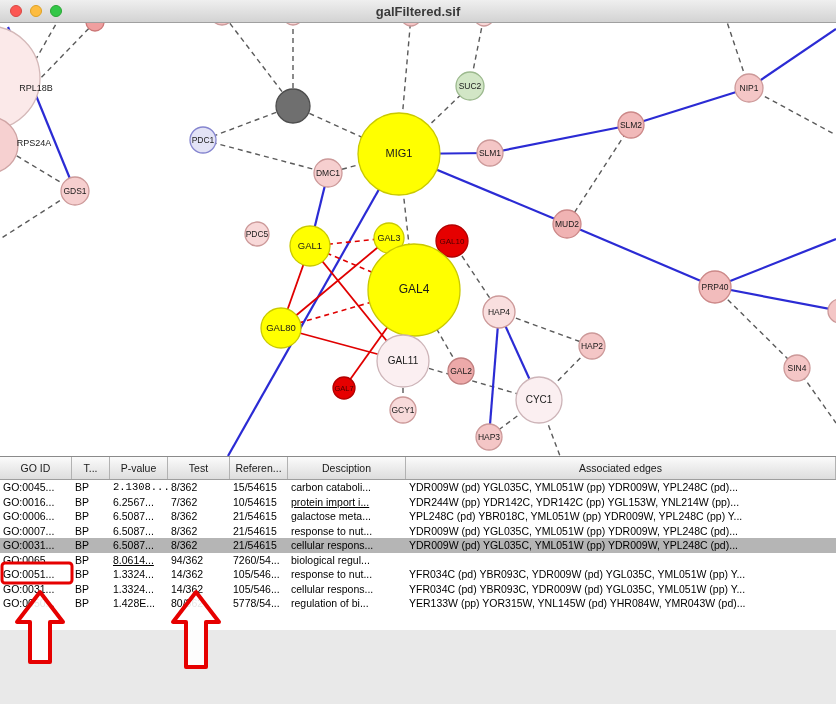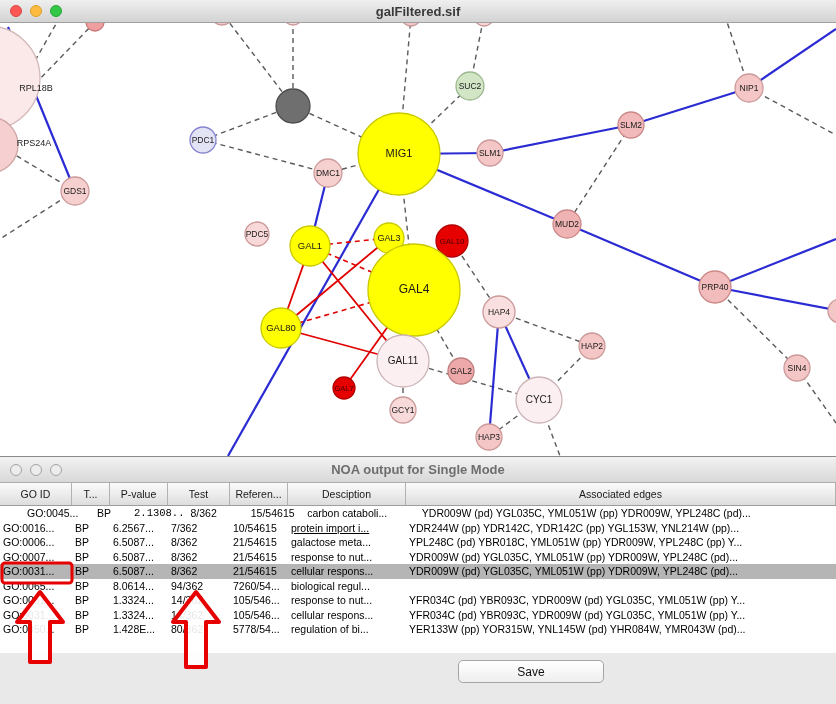--- a/index.html
+++ b/index.html
@@ -231,41 +231,33 @@
       <g>
         <circle cx="484" cy="-7" r="10" fill="#f8d8d8" stroke="#cc9999" stroke-width="1.3"></circle>
       </g>
       <g>
         <circle cx="840" cy="288" r="12" fill="#f4c6c6" stroke="#cc9999" stroke-width="1.3"></circle>
       </g>
     </svg>
 </div>
 
 <div class="window-bottom">
-  <div class="titlebar2">
-    <div class="traffic2">
-      <div class="light hollow"></div>
-      <div class="light hollow"></div>
-      <div class="light hollow"></div>
-    </div>
-    <span class="title-text dim">NOA output for Single Mode</span>
-  </div>
 
   <div class="table-header" id="table-header">
       <div class="hcell" style="width: 72px;">GO ID</div>
       <div class="hcell" style="width: 38px;">T...</div>
       <div class="hcell" style="width: 58px;">P-value</div>
       <div class="hcell" style="width: 62px;">Test</div>
       <div class="hcell" style="width: 58px;">Referen...</div>
       <div class="hcell" style="width: 118px;">Desciption</div>
       <div class="hcell" style="width: 430px;">Associated edges</div>
     </div>
   <div class="table-body" id="table-body">
       <div class="trow">
-        <div class="tcell" style="width: 72px; margin-left: 24px;">GO:0045...</div>
+        <div class="tcell" style="width: 72px;">GO:0045...</div>
         <div class="tcell" style="width: 38px;">BP</div>
         <div class="tcell" style="width: 58px; font-family: Liberation Mono, monospace;">2.1308...</div>
         <div class="tcell" style="width: 62px;">8/362</div>
         <div class="tcell" style="width: 58px;">15/54615</div>
         <div class="tcell" style="width: 118px;">carbon cataboli...</div>
         <div class="tcell" style="width: 430px;">YDR009W (pd) YGL035C, YML051W (pp) YDR009W, YPL248C (pd)...</div>
       </div>
       <div class="trow">
         <div class="tcell" style="width: 72px;">GO:0016...</div>
         <div class="tcell" style="width: 38px;">BP</div>
@@ -298,21 +290,21 @@
         <div class="tcell" style="width: 38px;">BP</div>
         <div class="tcell" style="width: 58px;">6.5087...</div>
         <div class="tcell" style="width: 62px;">8/362</div>
         <div class="tcell" style="width: 58px;">21/54615</div>
         <div class="tcell" style="width: 118px;">cellular respons...</div>
         <div class="tcell" style="width: 430px;">YDR009W (pd) YGL035C, YML051W (pp) YDR009W, YPL248C (pd)...</div>
       </div>
       <div class="trow">
         <div class="tcell" style="width: 72px;">GO:0065...</div>
         <div class="tcell" style="width: 38px;">BP</div>
-        <div class="tcell" style="width: 58px;">8.0614...</div>
+        <div class="tcell" style="width: 58px; text-decoration: underline;">8.0614...</div>
         <div class="tcell" style="width: 62px;">94/362</div>
         <div class="tcell" style="width: 58px;">7260/54...</div>
         <div class="tcell" style="width: 118px;">biological regul...</div>
       </div>
       <div class="trow">
         <div class="tcell" style="width: 72px;">GO:0051...</div>
         <div class="tcell" style="width: 38px;">BP</div>
         <div class="tcell" style="width: 58px;">1.3324...</div>
         <div class="tcell" style="width: 62px;">14/362</div>
         <div class="tcell" style="width: 58px;">105/546...</div>
@@ -333,21 +325,20 @@
         <div class="tcell" style="width: 38px;">BP</div>
         <div class="tcell" style="width: 58px;">1.428E...</div>
         <div class="tcell" style="width: 62px;">80/362</div>
         <div class="tcell" style="width: 58px;">5778/54...</div>
         <div class="tcell" style="width: 118px;">regulation of bi...</div>
         <div class="tcell" style="width: 430px;">YER133W (pp) YOR315W, YNL145W (pd) YHR084W, YMR043W (pd)...</div>
       </div>
     </div>
 
   <div class="footer">
-    <div class="btn save">Save</div>
   </div>
 </div>
 
 <svg id="overlay" viewBox="0 0 836 704">
   <rect x="2" y="563" width="70" height="20" rx="3" fill="none" stroke="#e60000" stroke-width="3"></rect>
   <polygon points="40,592 17,622 30,622 30,662 50,662 50,622 63,622" fill="rgba(255,255,255,0.9)" stroke="#e60000" stroke-width="4" stroke-linejoin="round"></polygon>
   <polygon points="196,592 173,622 186,622 186,667 206,667 206,622 219,622" fill="rgba(255,255,255,0.9)" stroke="#e60000" stroke-width="4" stroke-linejoin="round"></polygon>
 </svg>
 
 </body></html>

